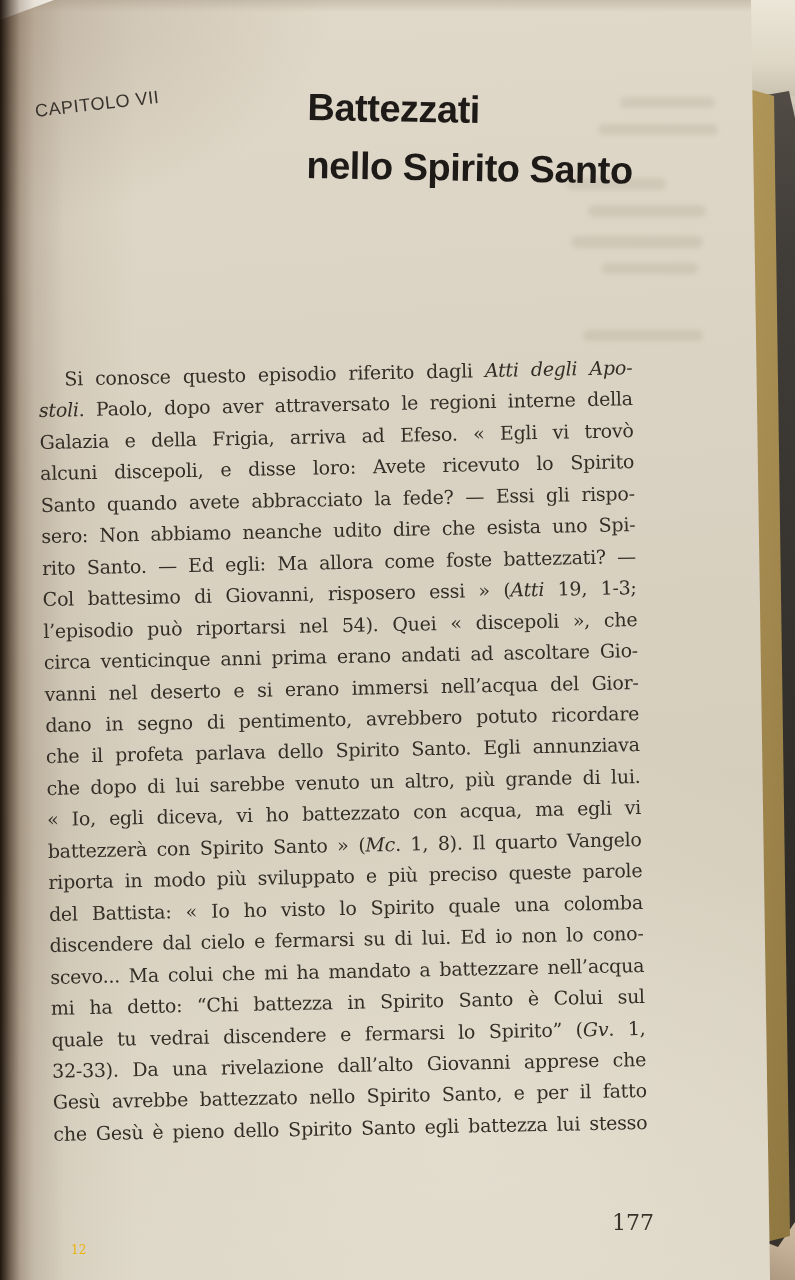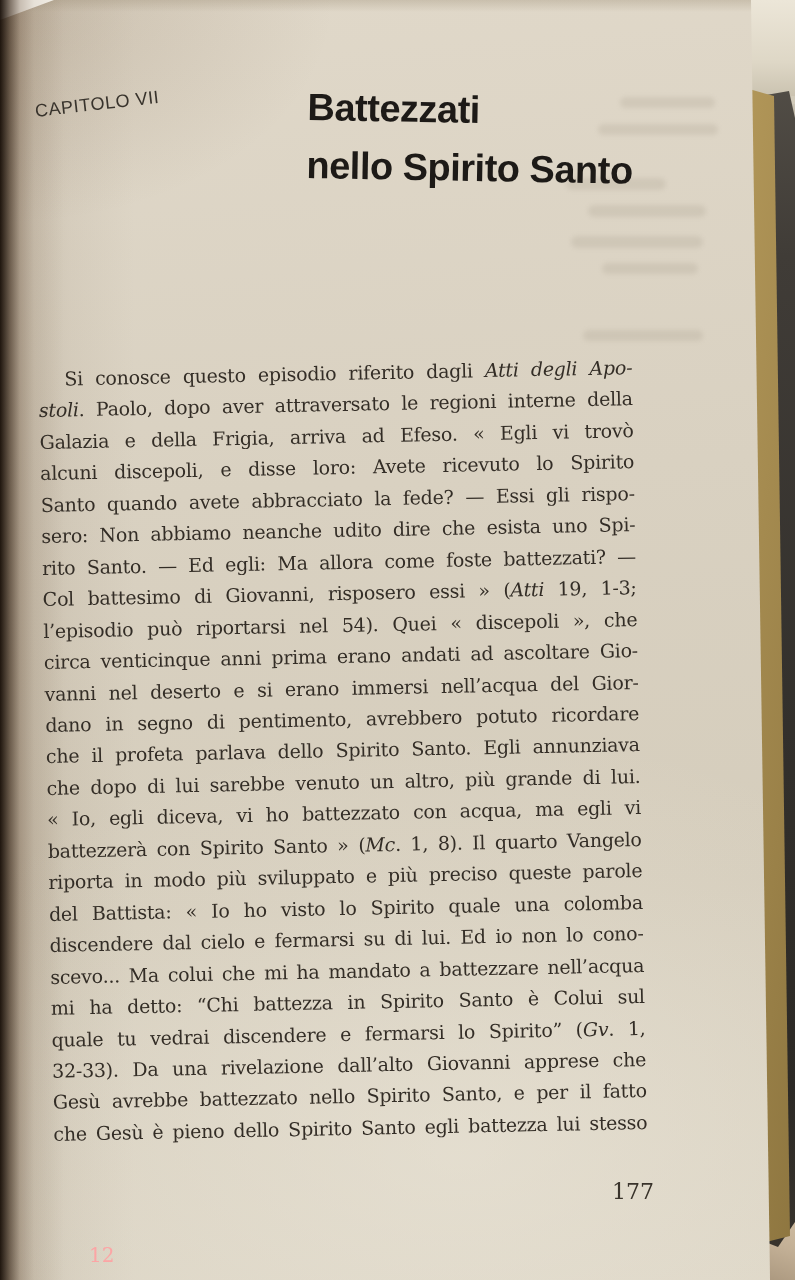--- a/index.html
+++ b/index.html
@@ -84,22 +84,22 @@
     transform:rotate(1deg); transform-origin:0 0;
   }
   .body-text {
     position:absolute; left:38px; top:364px; width:594px;
     font-size:19px; letter-spacing:-.25px; color:#332d26;
     transform:rotate(-1.15deg); transform-origin:0 0;
   }
   .line { line-height:31.45px; text-align:justify; text-align-last:justify; }
   .line.indent { padding-left:26px; }
   .it { font-style:italic; }
-  .page-number { position:absolute; left:612px; top:1179px; font-size:22px; color:#39332b; }
-  .signature   { position:absolute; left:89px;  top:1243px; font-size:20px; color:#fca5a5; }
+  .page-number { position:absolute; left:612px; top:1210px; font-size:22px; color:#39332b; }
+  .signature   { position:absolute; left:71px;  top:1243px; font-size:12px; color:#eab308; }
 </style>
 </head>
 <body>
 
 <div class="photo">
 
   <div class="right-base"></div>
   <div class="right-top-cream"></div>
   <div class="right-light-sliver"></div>
   <div class="tan-corner"></div>

